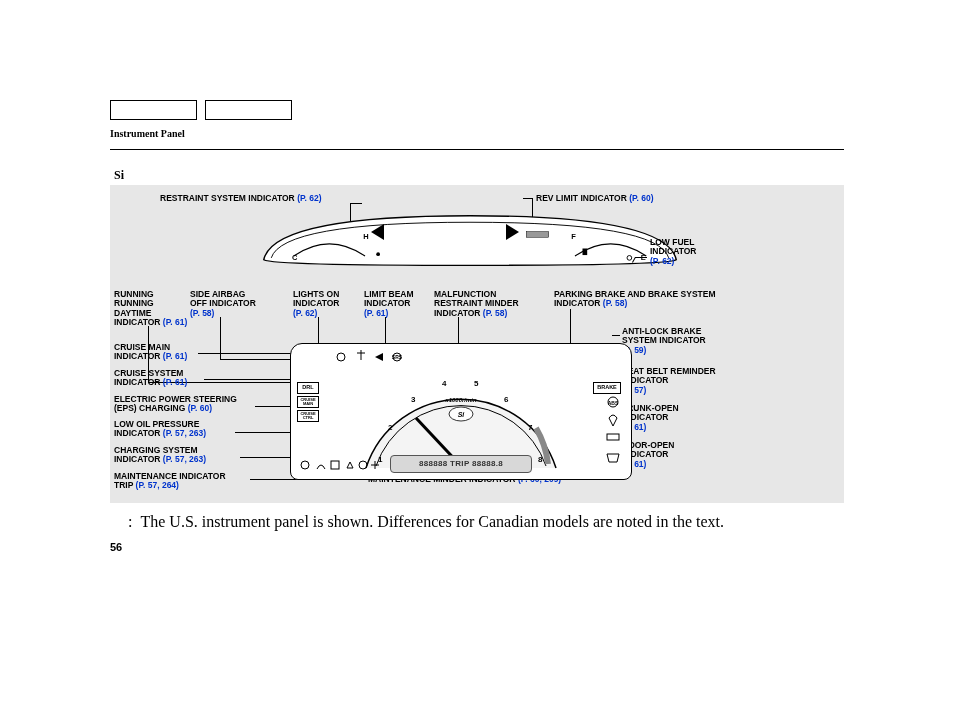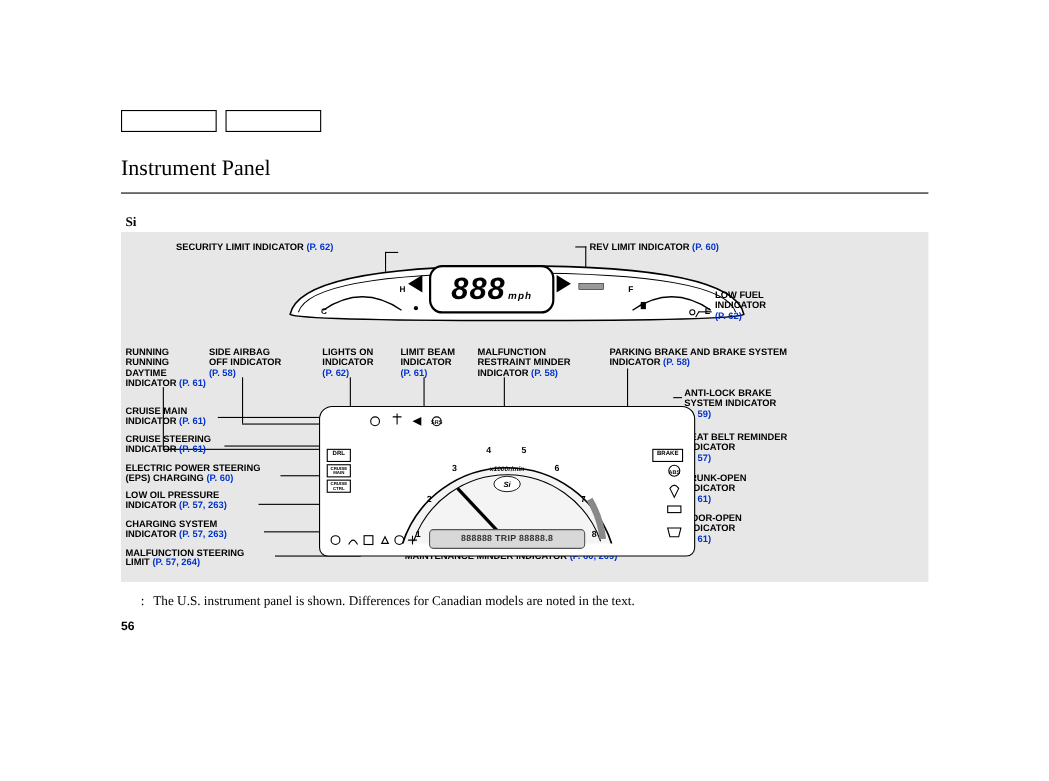--- a/index.html
+++ b/index.html
@@ -23,23 +23,23 @@
     height: 18px;
     border: 1.5px solid #000;
     background: #fff;
   }
   .rule {
     border-top: 1.5px solid #000;
     margin: 0;
   }
   .title {
     font-family: "Times New Roman", serif;
-    font-weight: normal;
-    font-size: 20px;
-    margin: 22px 0 10px 0;
+    font-weight: bold;
+    font-size: 10px;
+    margin: 8px 0 10px 0;
   }
   .subtitle {
     font-family: "Times New Roman", serif;
     font-weight: bold;
     font-size: 12px;
     margin: 18px 0 2px 4px;
   }
   .diagram-frame {
     background: #e7e7e7;
     width: 734px;
@@ -166,21 +166,21 @@
     font-weight:bold;
     text-align:center;
     line-height:1;
   }
   .line {
     position:absolute;
     background:#000;
   }
   .note {
     font-family: "Times New Roman", serif;
-    font-size: 12px;
+    font-size: 16px;
     margin: 10px 0 0 18px;
   }
   .note .colon {
     margin-right: 8px;
   }
   .pagenum {
     font-family: Arial, sans-serif;
     font-weight: bold;
     font-size: 11px;
     margin-top: 10px;
@@ -195,21 +195,21 @@
 </div>
 
 <div class="title">Instrument Panel</div>
 <div class="rule"></div>
 
 <div class="subtitle">Si</div>
 
 <div class="diagram-frame">
 
   <div class="lbl" style="left:50px;top:9px">
-    <span>SECURITY LIMIT INDICATOR</span> <span class="pg">(P. 62)</span>
+    <span>RESTRAINT SYSTEM INDICATOR</span> <span class="pg">(P. 62)</span>
   </div>
   <div class="lbl" style="left:426px;top:9px">
     <span>REV LIMIT INDICATOR</span> <span class="pg">(P. 60)</span>
   </div>
 
   <div class="line" style="left:240px;top:18px;width:1px;height:18px"></div>
   <div class="line" style="left:240px;top:18px;width:12px;height:1px"></div>
   <div class="line" style="left:422px;top:13px;width:1px;height:22px"></div>
   <div class="line" style="left:413px;top:13px;width:10px;height:1px"></div>
 
@@ -227,26 +227,20 @@
 
     <circle cx="132" cy="46" r="2" fill="#000"></circle>
 
     <rect x="290" y="22" width="24" height="6" fill="#999" stroke="#000" stroke-width="0.5"></rect>
 
     <rect x="350" y="40" width="5" height="7" fill="#000"></rect>
 
     <circle cx="400" cy="50" r="2.5" fill="none" stroke="#000"></circle>
   </svg>
 
-  <div class="speed-window">
-    <div class="digits">
-      <span>888</span>
-        <span class="mph">mph</span>
-    </div>
-  </div>
 
   <div class="arrow-tri arrow-left" style="left:262px;top:40px;z-index:2"></div>
   <div class="arrow-tri arrow-right" style="left:396px;top:40px;z-index:2"></div>
 
   <div class="lbl" style="left:540px;top:53px">
     <span>LOW FUEL</span><br>
     <span>INDICATOR</span><br>
     <span class="pg">(P. 62)</span>
   </div>
   <div class="line" style="left:525px;top:72px;width:12px;height:1px"></div>
@@ -277,33 +271,33 @@
   <div class="line" style="left:110px;top:174px;width:118px;height:1px"></div>
   <div class="line" style="left:208px;top:132px;width:1px;height:36px"></div>
   <div class="line" style="left:275px;top:132px;width:1px;height:36px"></div>
   <div class="line" style="left:348px;top:132px;width:1px;height:40px"></div>
   <div class="line" style="left:460px;top:124px;width:1px;height:72px"></div>
 
   <div class="lbl" style="left:4px;top:158px">
     <span>CRUISE MAIN</span><br><span>INDICATOR</span> <span class="pg">(P. 61)</span>
   </div>
   <div class="lbl" style="left:4px;top:184px">
-    <span>CRUISE STEERING</span><br><span>INDICATOR</span> <span class="pg">(P. 61)</span>
+    <span>CRUISE SYSTEM</span><br><span>INDICATOR</span> <span class="pg">(P. 61)</span>
   </div>
   <div class="lbl" style="left:4px;top:210px">
     <span>ELECTRIC POWER STEERING</span><br><span>(EPS) CHARGING</span> <span class="pg">(P. 60)</span>
   </div>
   <div class="lbl" style="left:4px;top:235px">
     <span>LOW OIL PRESSURE</span><br><span>INDICATOR</span> <span class="pg">(P. 57, 263)</span>
   </div>
   <div class="lbl" style="left:4px;top:261px">
     <span>CHARGING SYSTEM</span><br><span>INDICATOR</span> <span class="pg">(P. 57, 263)</span>
   </div>
   <div class="lbl" style="left:4px;top:287px">
-    <span>MALFUNCTION STEERING</span><br><span>LIMIT</span> <span class="pg">(P. 57, 264)</span>
+    <span>MAINTENANCE INDICATOR</span><br><span>TRIP</span> <span class="pg">(P. 57, 264)</span>
   </div>
 
   <div class="line" style="left:88px;top:168px;width:96px;height:1px"></div>
   <div class="line" style="left:94px;top:194px;width:90px;height:1px"></div>
   <div class="line" style="left:145px;top:221px;width:40px;height:1px"></div>
   <div class="line" style="left:125px;top:247px;width:62px;height:1px"></div>
   <div class="line" style="left:130px;top:272px;width:68px;height:1px"></div>
   <div class="line" style="left:140px;top:294px;width:78px;height:1px"></div>
   <div class="line" style="left:218px;top:258px;width:1px;height:36px"></div>
 

